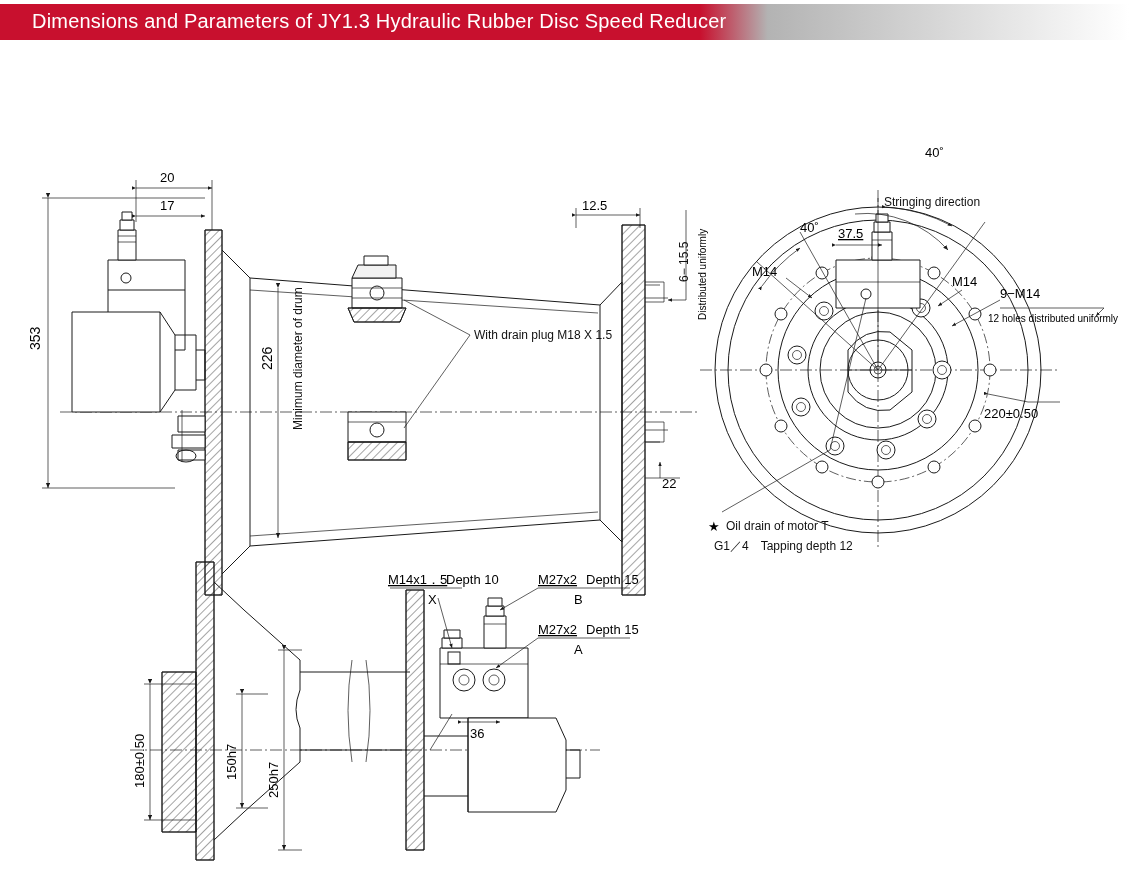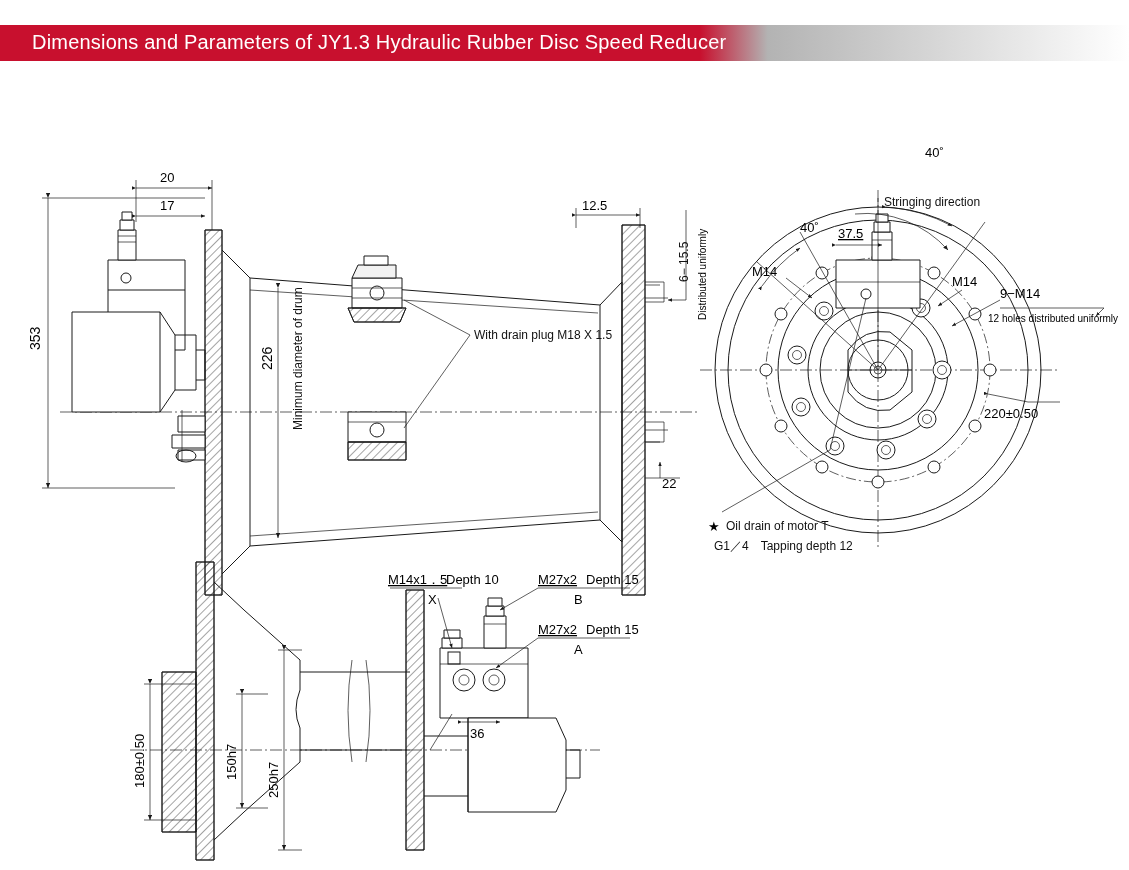--- a/index.html
+++ b/index.html
@@ -11,21 +11,21 @@
     width: 1129px;
     height: 870px;
     position: relative;
     font-family: "Liberation Sans", sans-serif;
     overflow: hidden;
   }
   
   #title-bar {
     position: absolute;
     left: 0;
-    top: 25px;
+    top: 4px;
     width: 1129px;
     height: 40px;
   }
   #title-bar .grad {
     position: absolute;
     left: 0; top: 0;
     width: 1129px; height: 36px;
     background: linear-gradient(to right, #c8102e 0%, #c8102e 62%, #b3b3b3 68%, #ffffff 100%);
   }
   #title-bar .title-text {

